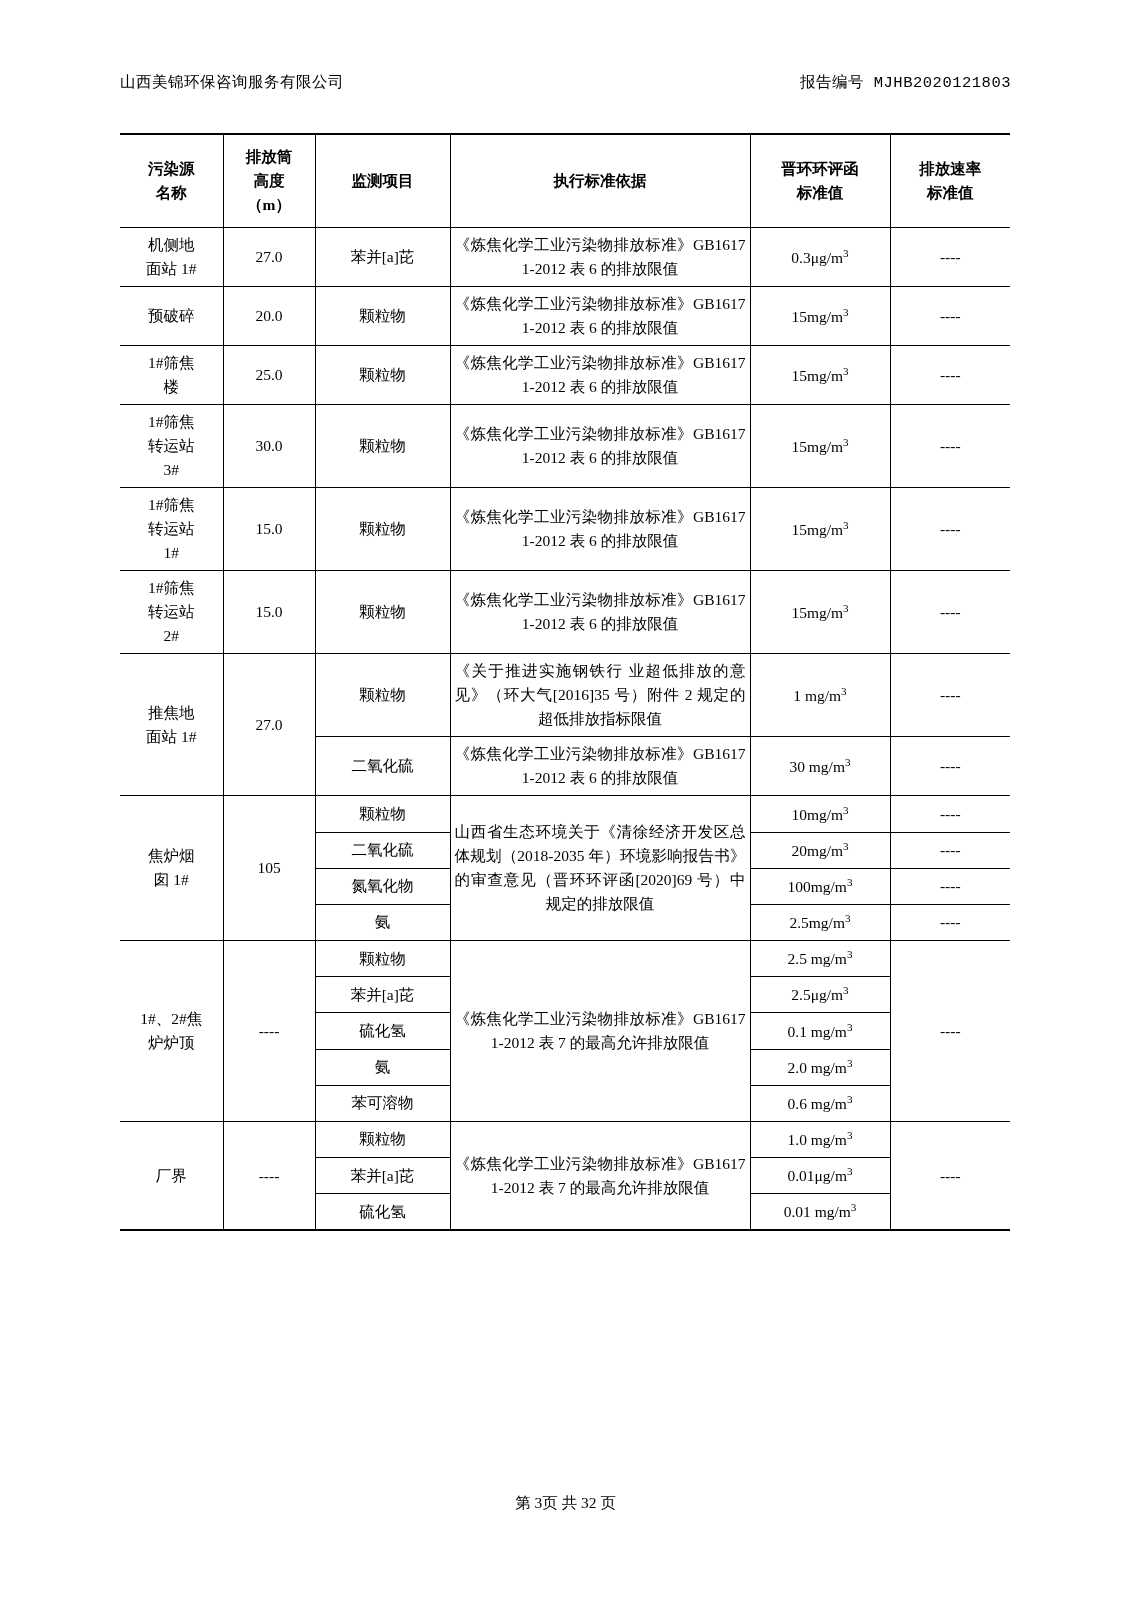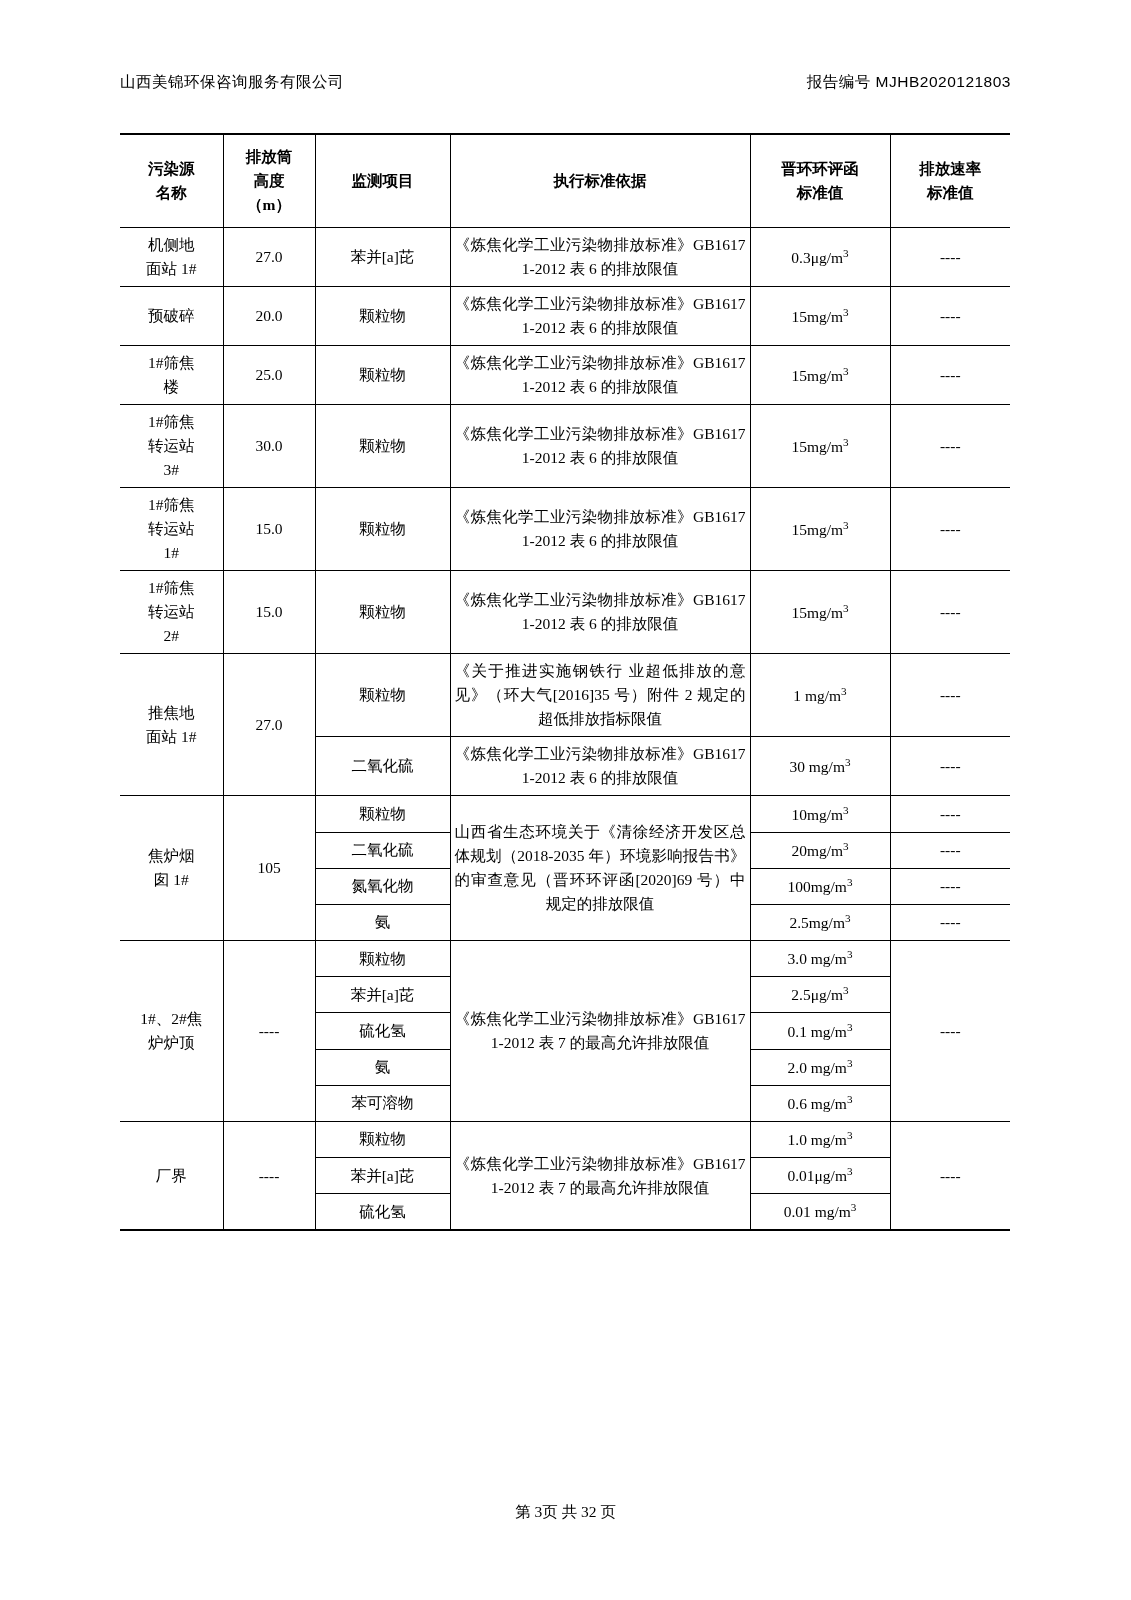--- a/index.html
+++ b/index.html
@@ -26,21 +26,21 @@
     justify-content: space-between;
     align-items: baseline;
     font-size: 15.5px;
     letter-spacing: 0.5px;
     margin-bottom: 26px;
   }
   .header .left {
     font-family: "Liberation Serif", "DejaVu Serif", serif;
   }
   .header .right {
-    font-family: Liberation Sans, sans-serif;
+    font-family: Liberation Mono, monospace;
   }
   table.main {
     border-collapse: collapse;
     width: 890px;
     table-layout: fixed;
     border-top: 2.2px solid #000;
     border-bottom: 2.2px solid #000;
     margin-top: 40px;
   }
   table.main td, table.main th {
@@ -78,21 +78,21 @@
   }
   .std-text.just {
     text-align: justify;
     text-align-last: center;
   }
   sup { font-size: 0.72em; vertical-align: super; }
   .footer {
     position: absolute;
     left: 0;
     right: 0;
-    bottom: 77px;
+    bottom: 86px;
     text-align: center;
     font-size: 15.5px;
   }
   .nowrap { white-space: nowrap; text-align: right; }
 </style>
 </head>
 <body>
 
 <div class="page">
 
@@ -255,21 +255,21 @@
       </tr>
 
       <tr>
         <td rowspan="5">
           <div>1#、2#焦</div>
           <div>炉炉顶</div>
         </td>
         <td rowspan="5">----</td>
         <td>颗粒物</td>
         <td rowspan="5" class="std-text just">《炼焦化学工业污染物排放标准》GB16171-2012 表 7 的最高允许排放限值</td>
-        <td><span class="nowrap"><span>3.0 mg/m</span><sup>3</sup></span></td>
+        <td><span class="nowrap"><span>2.5 mg/m</span><sup>3</sup></span></td>
         <td rowspan="5">----</td>
       </tr>
       <tr>
         <td>苯并[a]芘</td>
         <td><span class="nowrap"><span>2.5μg/m</span><sup>3</sup></span></td>
       </tr>
       <tr>
         <td>硫化氢</td>
         <td><span class="nowrap"><span>0.1 mg/m</span><sup>3</sup></span></td>
       </tr>

